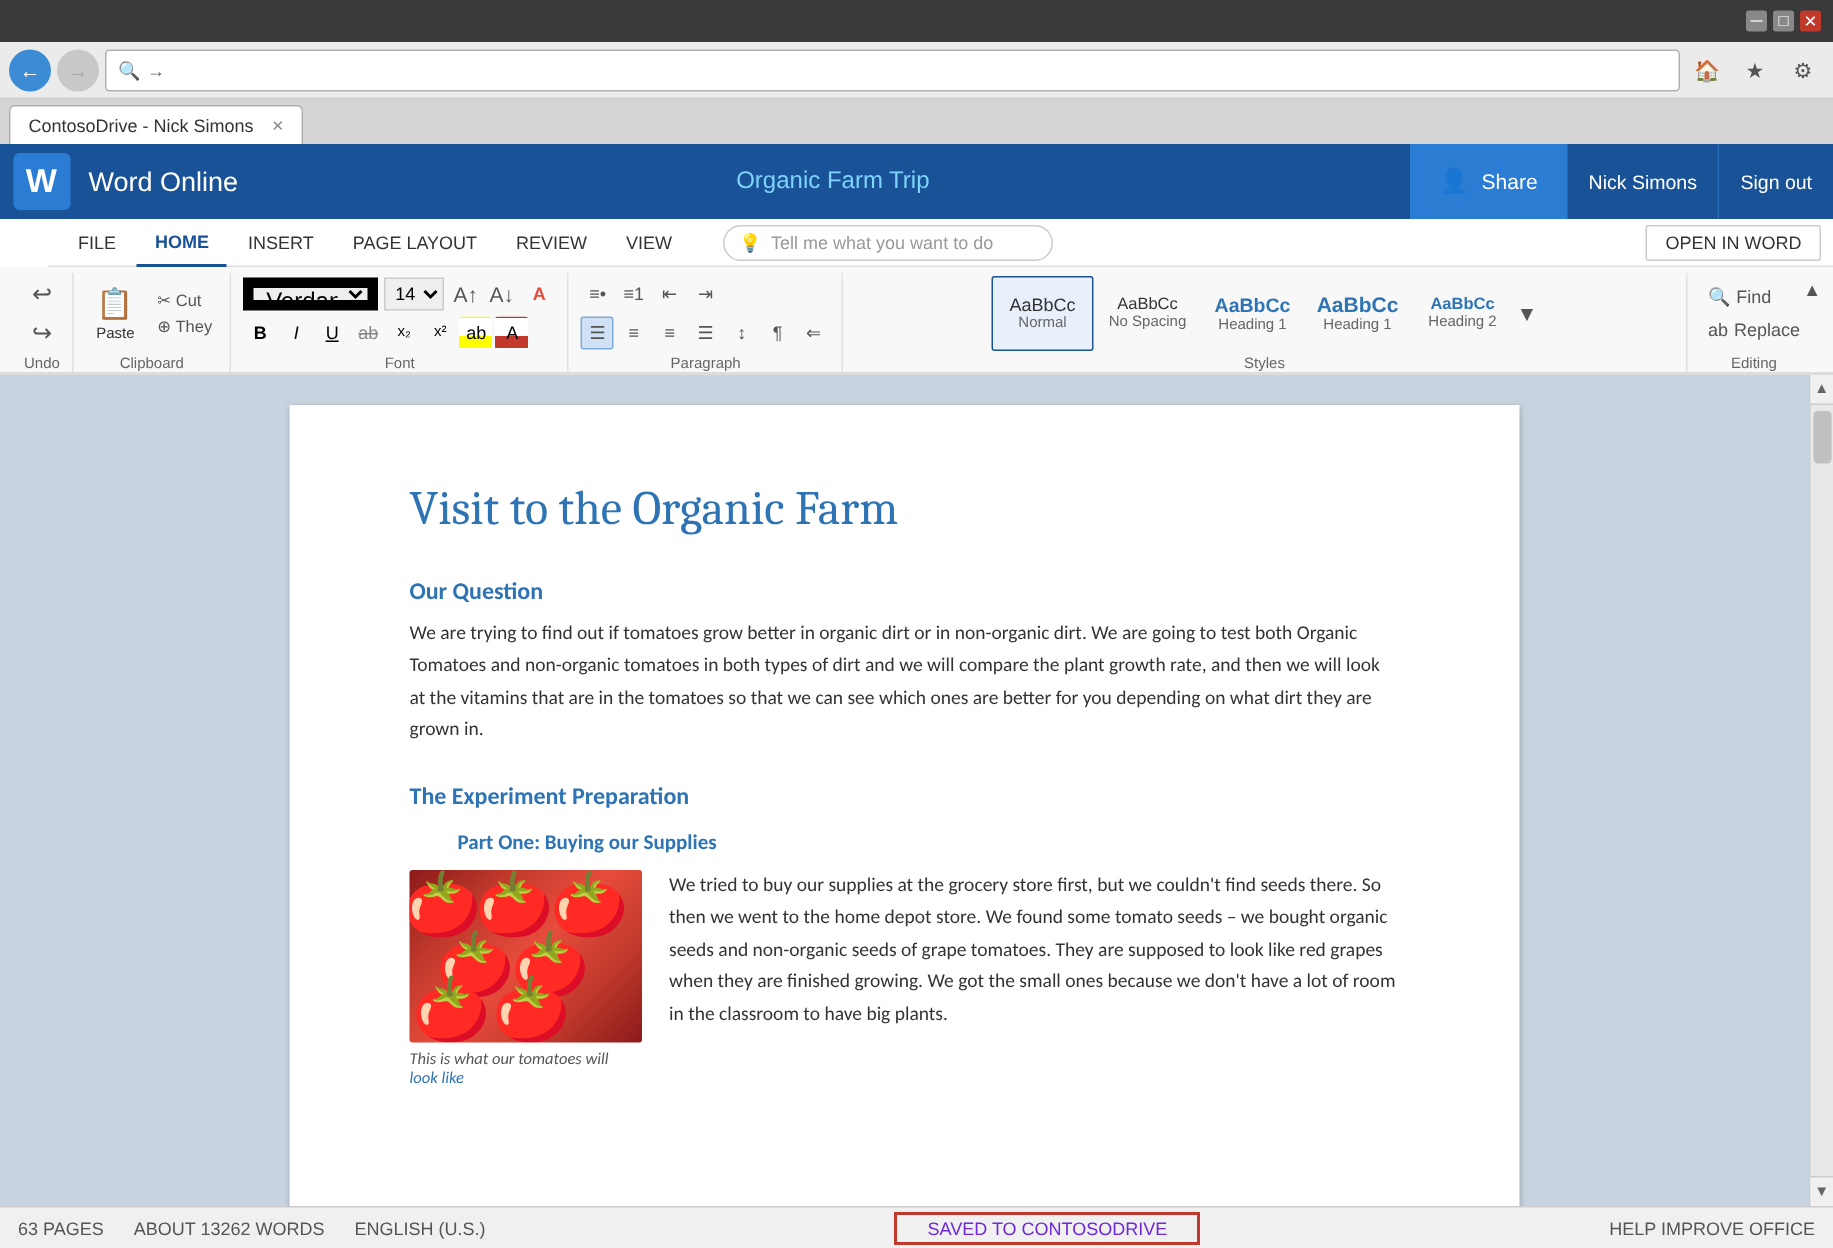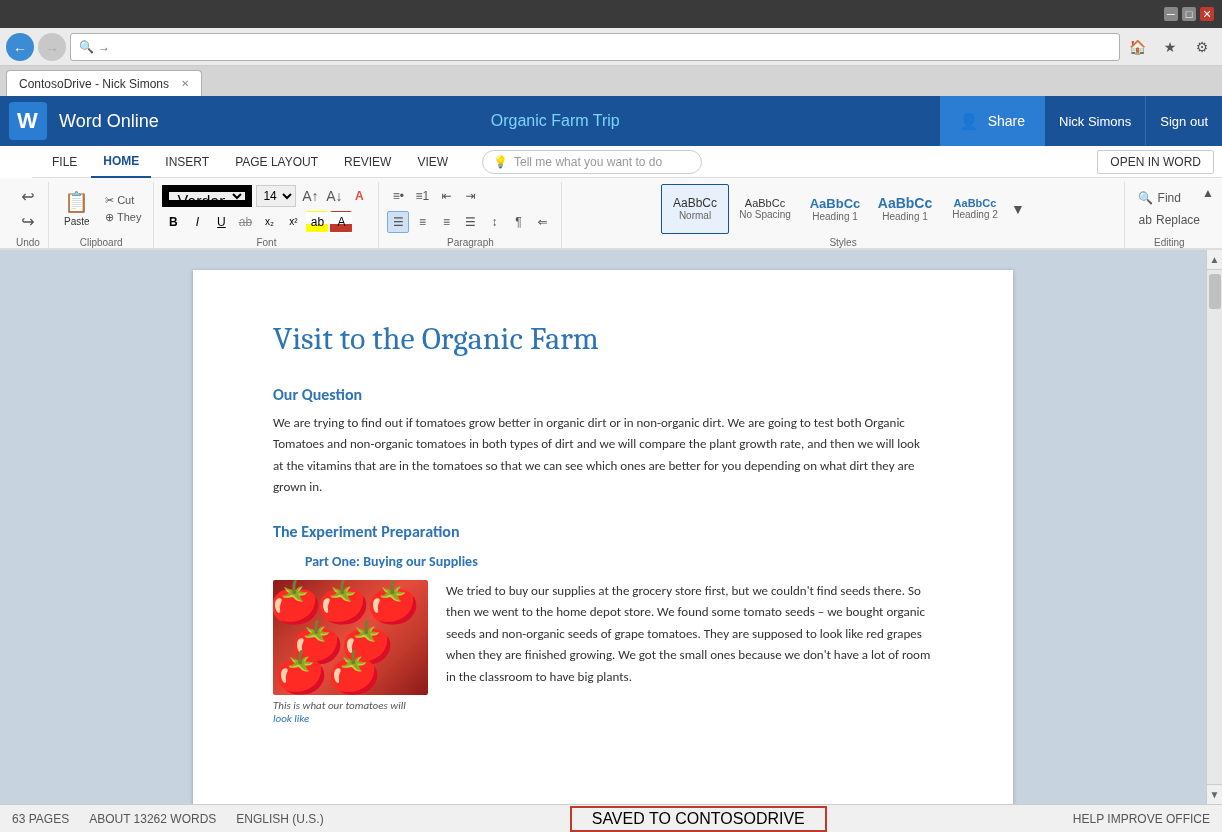--- a/index.html
+++ b/index.html
@@ -310,19 +310,19 @@
       </div>
     </div>
 
     <div style="background:#f0f0f0; border-top:1px solid #ccc; height:28px; display:flex; align-items:center; padding:0 12px; font-size:12px; color:#555;">
       <div style="display:flex; gap:20px;">
         <span>63 PAGES</span>
         <span>ABOUT 13262 WORDS</span>
         <span>ENGLISH (U.S.)</span>
       </div>
       <div style="flex:1; display:flex; justify-content:center;">
-        <div style="border:2px solid #c0392b; padding:2px 20px; font-size:16px; color:#000000; cursor:pointer;">SAVED TO CONTOSODRIVE</div>
+        <div style="border:2px solid #c0392b; padding:2px 20px; font-size:12px; color:#6d28d9; cursor:pointer;">SAVED TO CONTOSODRIVE</div>
       </div>
       <div style="font-size:12px; color:#555; cursor:pointer;">HELP IMPROVE OFFICE</div>
     </div>
 
   </div>
 </div>
 
 </body></html>

